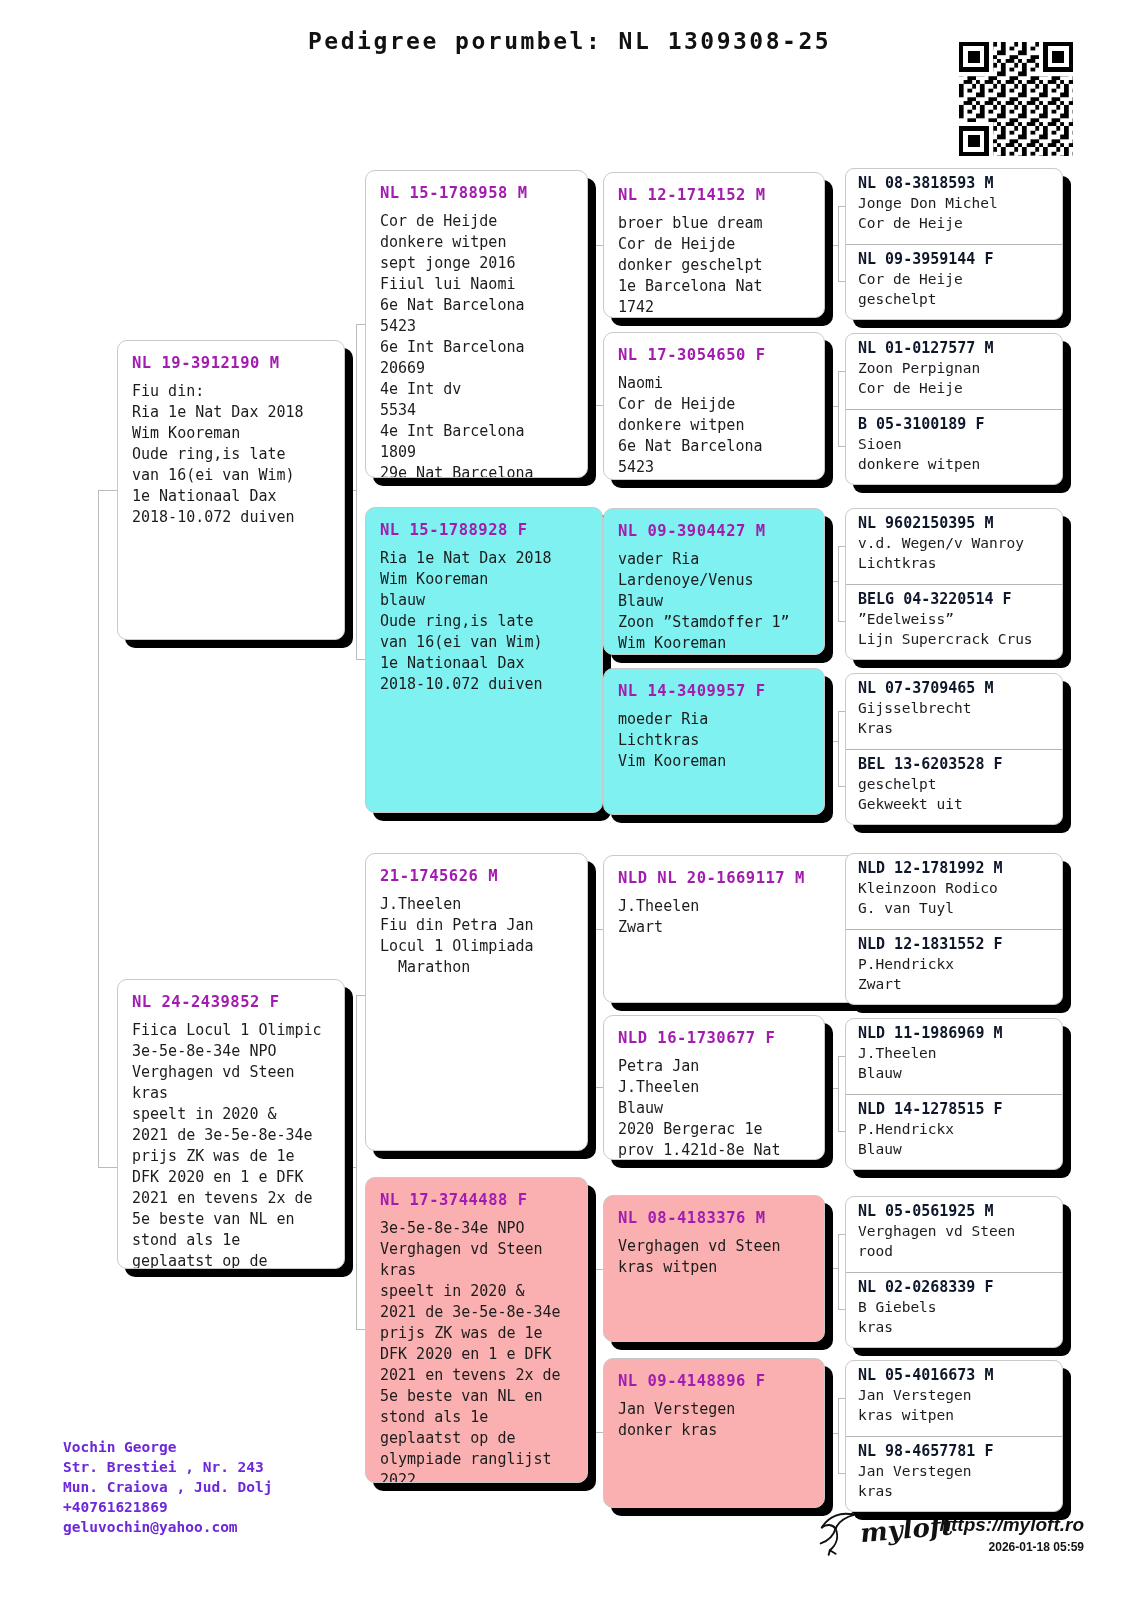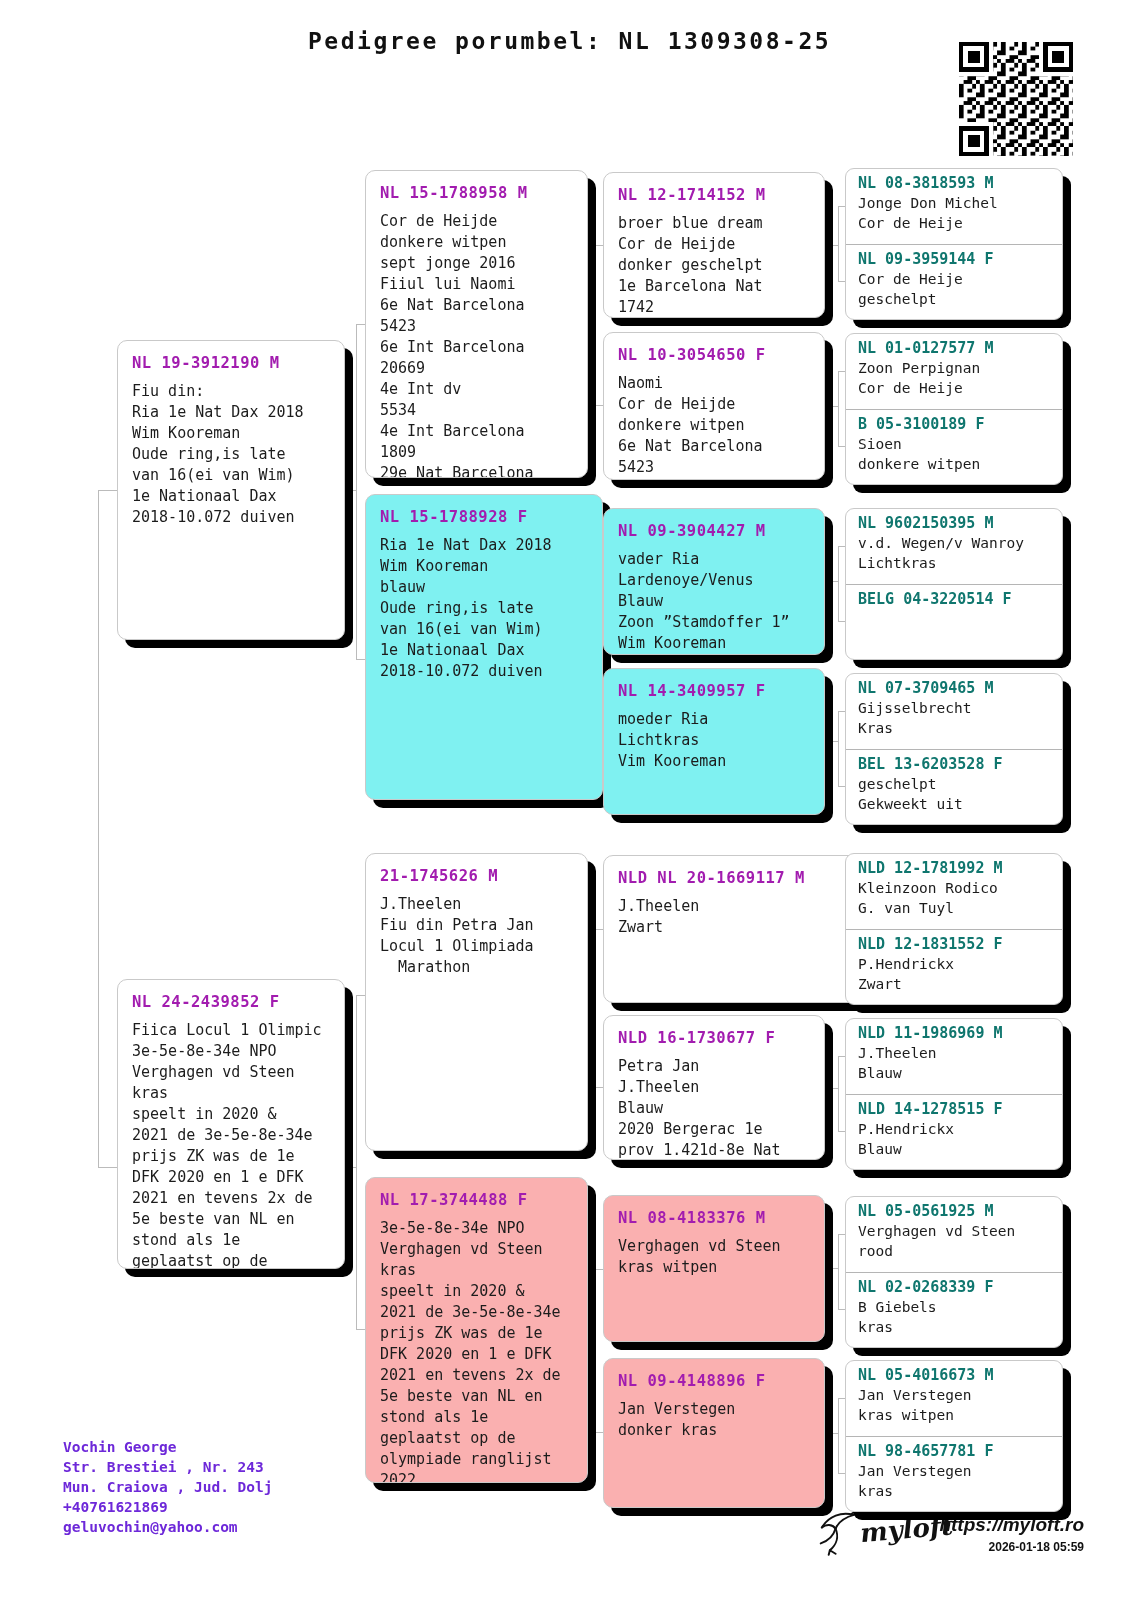--- a/index.html
+++ b/index.html
@@ -20,21 +20,21 @@
   .box .body { font:15px/21px "DejaVu Sans Mono",monospace; color:#1c1c1c; white-space:pre-wrap; }
 
   .cyan { background:#7ff1f1; }
   .pink { background:#fab0b0; }
 
   
   .pair { position:absolute; background:#fff; border:1.5px solid #c9c9c9; border-radius:9px;
           box-shadow:8px 8px 0 #000; overflow:hidden; z-index:2; }
   .pair .sub { height:75px; padding:5px 8px 0 12px; overflow:hidden; }
   .pair .sub + .sub { border-top:1px solid #b5b5b5; height:76px; }
-  .pair .ring { font:bold 15px "DejaVu Sans Mono",monospace; color:#0f766e; margin-bottom:1px; white-space:pre; }
+  .pair .ring { font:bold 15px "DejaVu Sans Mono",monospace; color:#0f172a; margin-bottom:1px; white-space:pre; }
   .pair .body { font:14.5px/20px "DejaVu Sans Mono",monospace; color:#1c1c1c; white-space:pre-wrap; }
 
   
   .bracket { position:absolute; border:1.2px solid #bbb; border-right:none; z-index:1; }
   .stub    { position:absolute; border-top:1.2px solid #bbb; z-index:1; }
 
   
   .owner { position:absolute; left:63px; top:1437px; font:bold 14.5px/20px "DejaVu Sans Mono",monospace;
            color:#6d28d9; white-space:pre-wrap; }
   .bird  { position:absolute; left:816px; top:1508px; }
@@ -146,21 +146,21 @@
 Fiiul lui Naomi
 6e Nat Barcelona  5423
 6e Int Barcelona 20669
 4e Int dv         5534
 4e Int Barcelona  1809
 29e Nat Barcelona 6909
 11e Nat Barcelona dv
 2181
 20e Int dv        6642</div>
   </div>
-  <div class="box cyan" style="left:365px;top:494px;width:238px;height:306px">
+  <div class="box cyan" style="left:365px;top:507px;width:238px;height:306px">
     <div class="ring">NL 15-1788928 F</div>
     <div class="body">Ria 1e Nat Dax 2018
 Wim Kooreman
 blauw
 Oude ring,is late
 van 16(ei van Wim)
 1e Nationaal Dax
 2018-10.072 duiven</div>
   </div>
   <div class="box" style="left:365px;top:853px;width:223px;height:298px">
@@ -189,21 +189,21 @@
 
   <div class="box" style="left:603px;top:172px;width:222px;height:146px">
     <div class="ring">NL 12-1714152 M</div>
     <div class="body">broer blue dream
 Cor de Heijde
 donker geschelpt
 1e Barcelona Nat  1742
 2e Barcelona Nat  5183</div>
   </div>
   <div class="box" style="left:603px;top:332px;width:222px;height:148px">
-    <div class="ring">NL 10-3054650 F</div>
+    <div class="ring">NL 17-3054650 F</div>
     <div class="body">Naomi
 Cor de Heijde
 donkere witpen
 6e Nat Barcelona  5423
 6e Int Barcelona 20669</div>
   </div>
   <div class="box cyan" style="left:603px;top:508px;width:222px;height:147px">
     <div class="ring">NL 09-3904427 M</div>
     <div class="body">vader Ria
 Lardenoye/Venus
@@ -266,20 +266,22 @@
     </div>
   </div>
   <div class="pair cyan" style="left:845px;top:508px;width:218px;height:152px">
     <div class="sub">
       <div class="ring">NL 9602150395 M</div>
       <div class="body">v.d. Wegen/v Wanroy
 Lichtkras</div>
     </div>
     <div class="sub">
       <div class="ring">BELG 04-3220514 F</div>
+      <div class="body">”Edelweiss”
+Lijn Supercrack Crus</div>
     </div>
   </div>
   <div class="pair cyan" style="left:845px;top:673px;width:218px;height:152px">
     <div class="sub">
       <div class="ring">NL 07-3709465 M</div>
       <div class="body">Gijsselbrecht
 Kras</div>
     </div>
     <div class="sub">
       <div class="ring">BEL 13-6203528 F</div>

